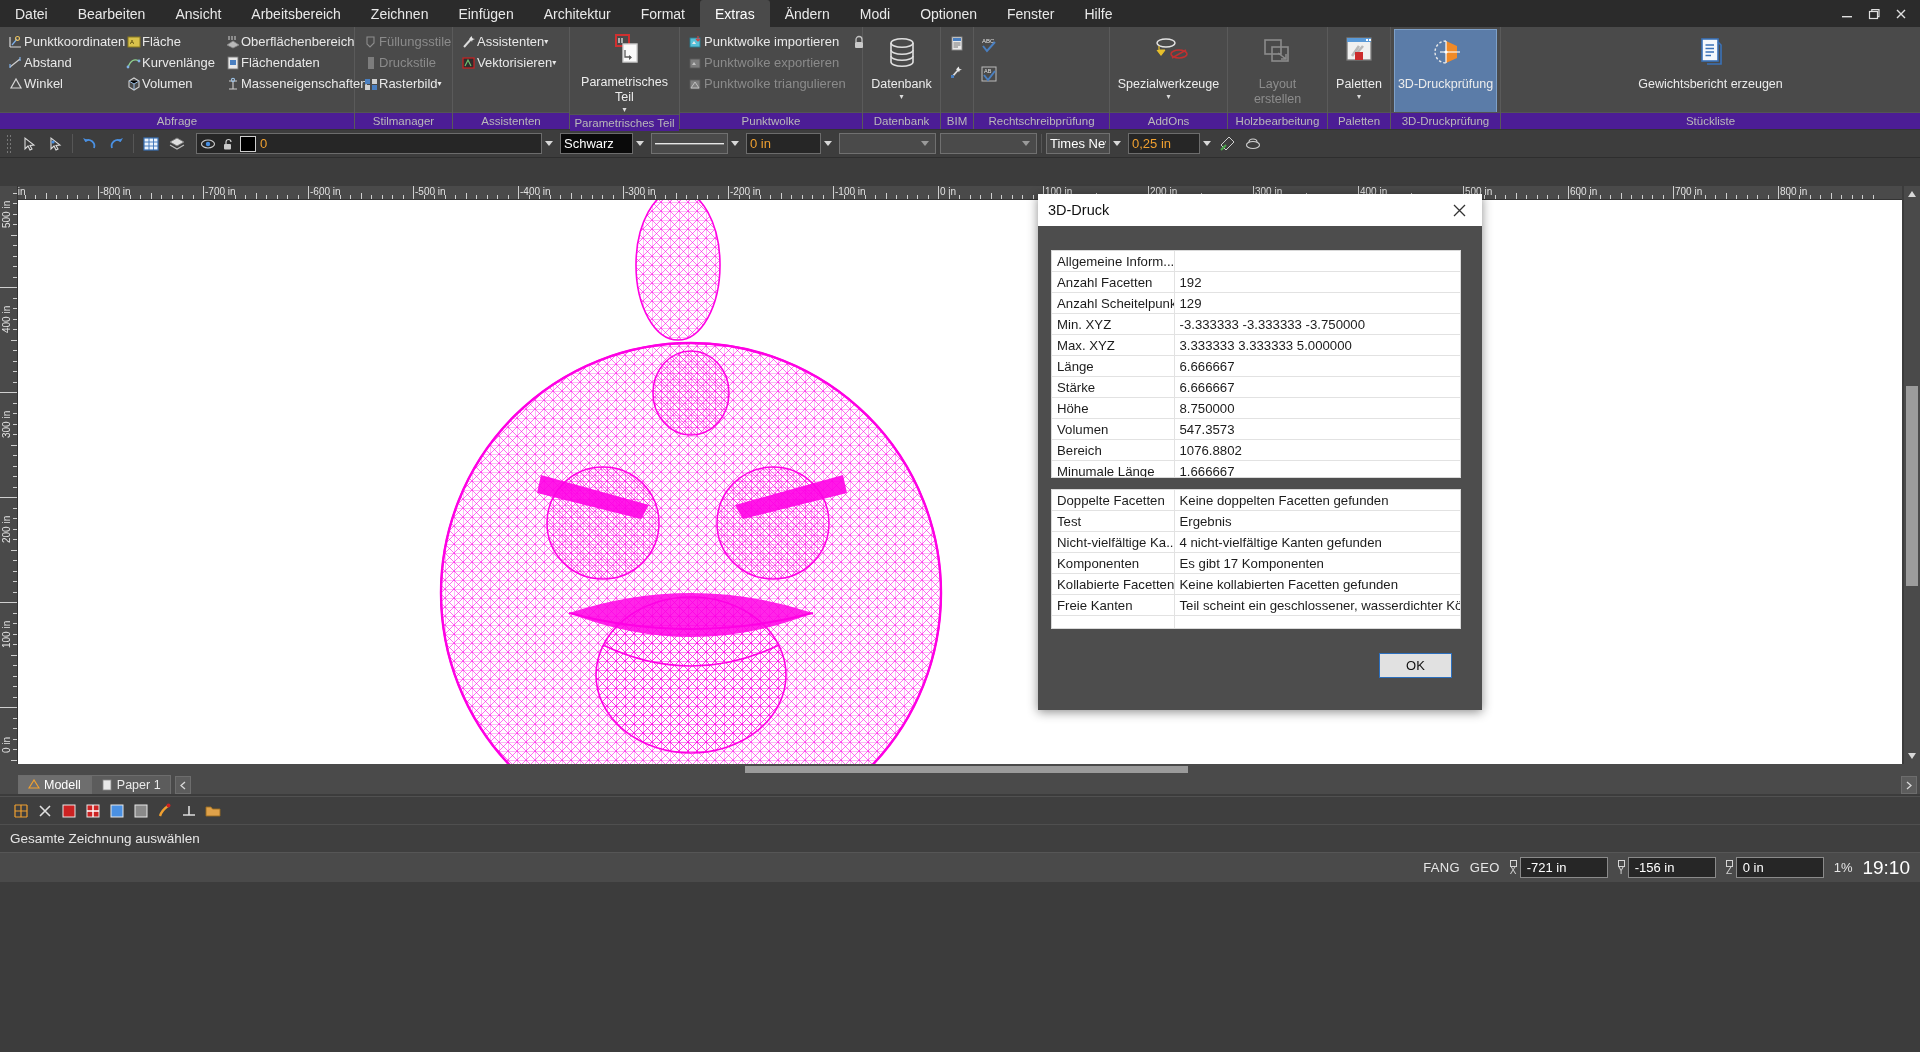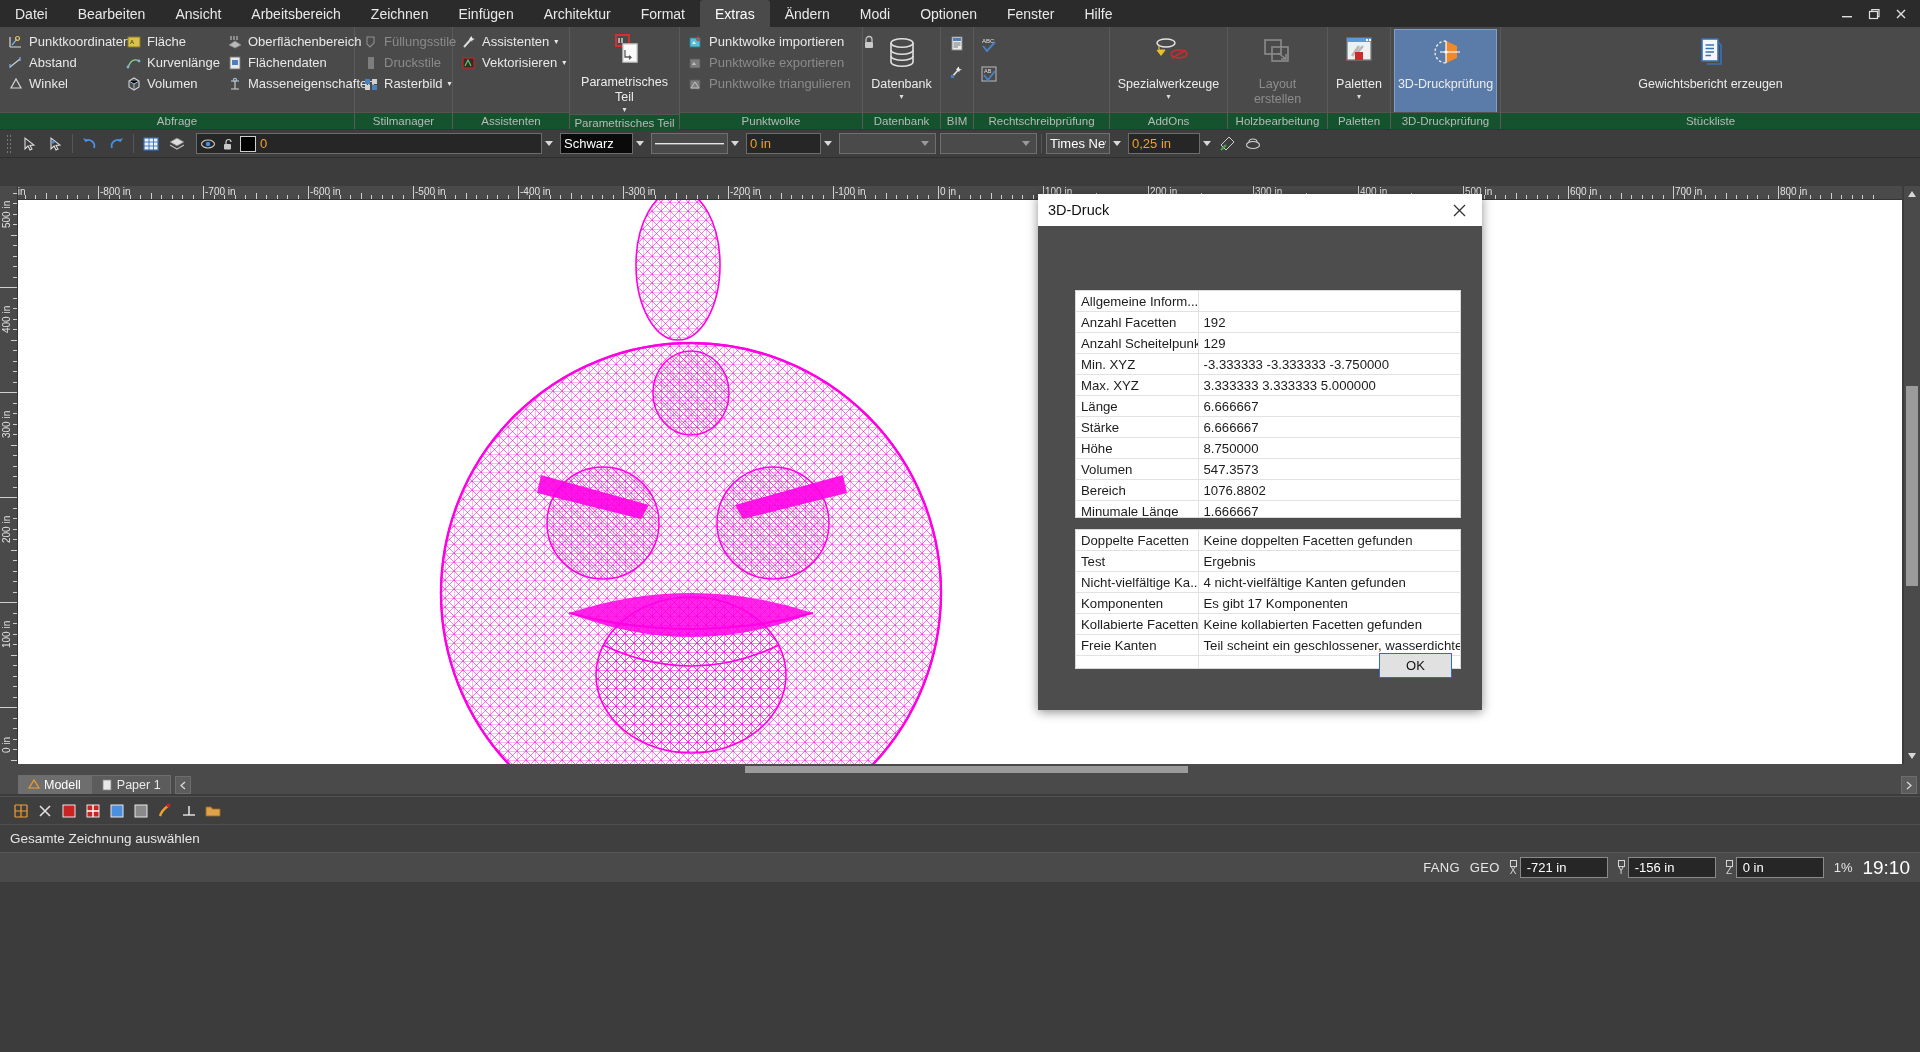--- a/index.html
+++ b/index.html
@@ -33,25 +33,25 @@
 
   
   .ribbon {
     height:103px; background:#4a4a4a; display:flex; align-items:stretch;
     border-bottom:1px solid #333;
   }
   .rgroup { display:flex; flex-direction:column; border-right:1px solid #5a5a5a; position:relative; }
   .rgroup-body { flex:1; display:flex; align-items:flex-start; padding:4px 6px 0 6px; }
   .rgroup-label {
     height:17px; line-height:17px; text-align:center; font-size:11.5px;
-    color:#b9b9b9; background:#14532d; border-top:1px solid #545454;
+    color:#b9b9b9; background:#4c1d95; border-top:1px solid #545454;
   }
   .col { display:flex; flex-direction:column; justify-content:flex-start; }
   .sm-item {
-    display:flex; align-items:center; gap:5px; height:21px; padding:0 5px 0 2px;
+    display:flex; align-items:center; height:21px; padding:0 5px 0 2px;
     font-size:13px; color:#e8e8e8; white-space:nowrap; cursor:default;
   }
   .sm-item.disabled { color:#8b8b8b; }
   .ico { width:16px; height:16px; flex:0 0 16px; display:block; }
   .big-item {
     width:100%; display:flex; flex-direction:column; align-items:center;
     justify-content:flex-start; padding-top:3px; cursor:default;
   }
   .big-item .bico { width:40px; height:40px; display:block; margin-bottom:3px; }
   .big-label { font-size:12.5px; text-align:center; line-height:15px; color:#ececec; }
@@ -121,21 +121,21 @@
     background:#4d4d4d; box-shadow:0 2px 10px rgba(0,0,0,.45);
   }
   .dlg-title {
     height:32px; background:#ffffff; color:#111; display:flex; align-items:center;
     padding:0 10px; font-size:14.5px;
   }
   .dlg-close {
     margin-left:auto; width:26px; height:26px; display:flex; align-items:center;
     justify-content:center; cursor:default;
   }
-  .dlg-body { padding:24px 21px 0 37px;margin-top:40px; }
+  .dlg-body { padding:24px 21px 0 13px; }
   .tbl {
     width:100%; background:#fff; color:#1c1c1c; border-collapse:collapse;
     font-size:13.2px; table-layout:fixed;
   }
   .tbl td { border-bottom:1px solid #e2e2e2; padding:2.5px 5px; height:19.6px;
     white-space:nowrap; overflow:hidden; }
   .tbl td.k { width:122px; border-right:1px solid #e2e2e2; }
   .t1wrap { height:228px; overflow:hidden; background:#fff; border:1px solid #d9d9d9; }
   .t2wrap { height:140px; overflow:hidden; background:#fff; border:1px solid #d9d9d9; margin-top:11px; }
   .dlg-ok {

